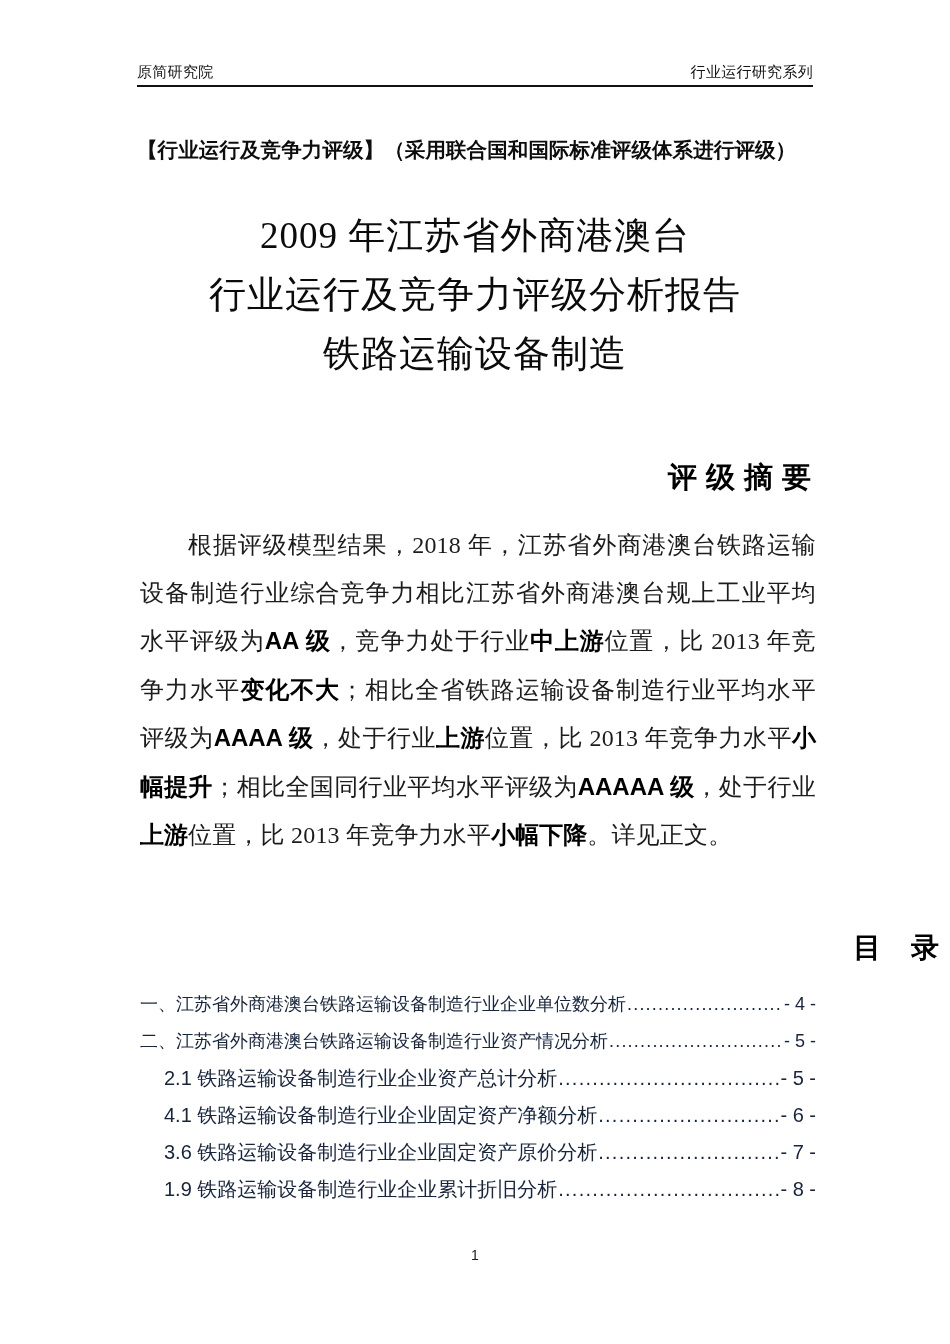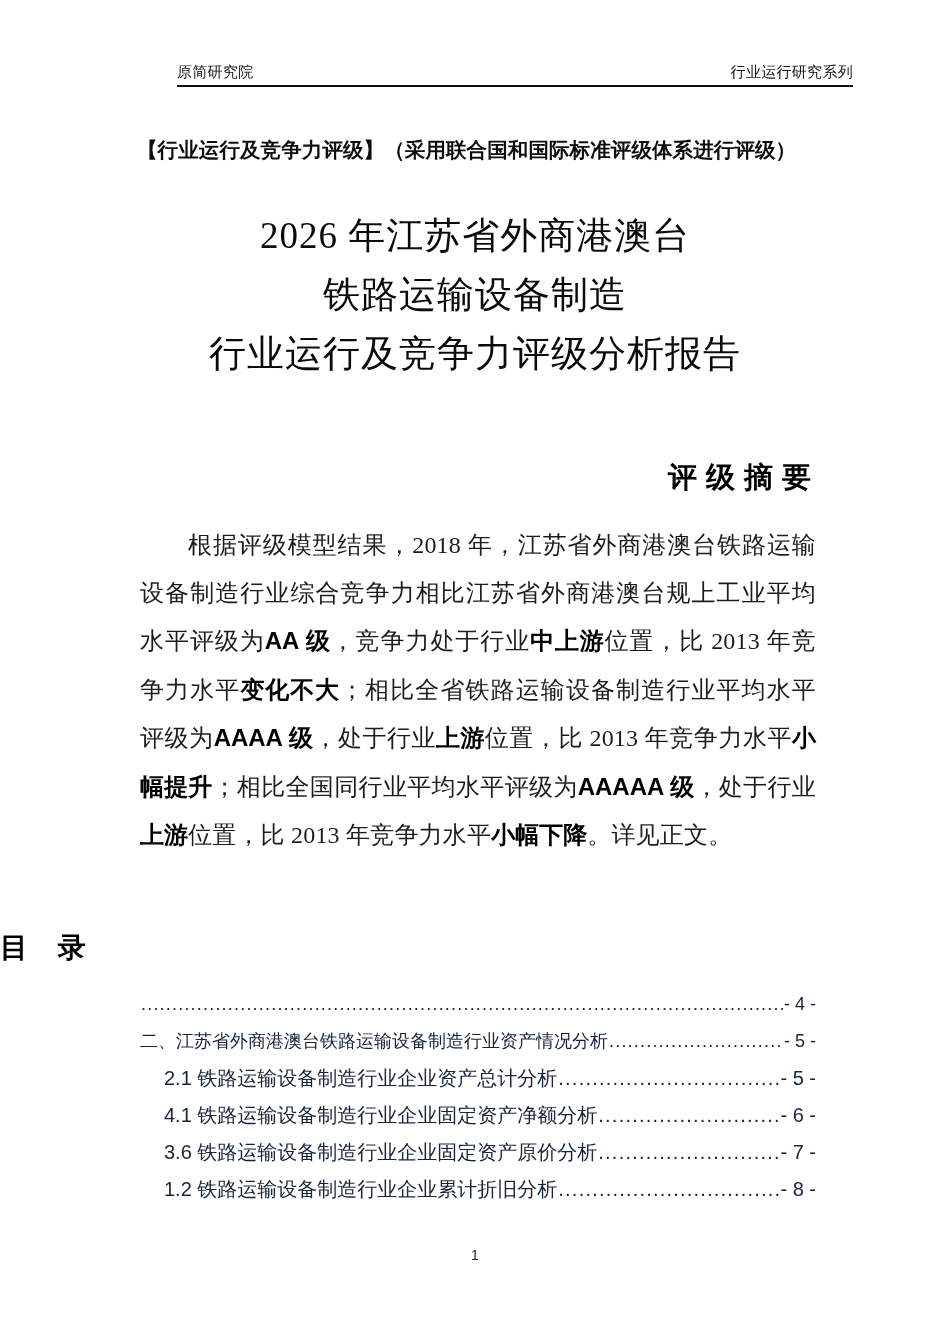--- a/index.html
+++ b/index.html
@@ -33,21 +33,20 @@
     display: flex;
     justify-content: space-between;
     align-items: flex-end;
     border-bottom: 2px solid #111111;
     padding-bottom: 3px;
     font-family: "Liberation Sans", "DejaVu Sans", sans-serif;
     font-size: 15px;
     line-height: 20px;
     color: #141414;
     letter-spacing: 0.3px;
-    margin-left: 40px;
   }
 
   
   .bracket-line {
     position: absolute;
     left: 137px;
     top: 135px;
     width: 690px;
     font-family: "Liberation Sans", "DejaVu Sans", sans-serif;
     font-weight: bold;
@@ -111,21 +110,21 @@
     color: #000000;
     letter-spacing: 0;
   }
 
   
   .toc-heading {
     position: absolute;
     left: 0;
     top: 928px;
     width: 950px;
-    text-align: left;
+    text-align: right;
     font-family: "Liberation Sans", "DejaVu Sans", sans-serif;
     font-weight: bold;
     font-size: 28px;
     line-height: 40px;
     letter-spacing: 11px;
     color: #000000;
   }
 
   
   .toc {
@@ -188,33 +187,34 @@
 <div class="page">
 
   <div class="running-header">
     <span>原简研究院</span>
     <span>行业运行研究系列</span>
   </div>
 
   <div class="bracket-line">【行业运行及竞争力评级】（采用联合国和国际标准评级体系进行评级）</div>
 
   <div class="doc-title">
-    <div class="tline">2026 年江苏省外商港澳台</div>
+    <div class="tline">2009 年江苏省外商港澳台</div>
+    <div class="tline">行业运行及竞争力评级分析报告</div>
     <div class="tline">铁路运输设备制造</div>
-    <div class="tline">行业运行及竞争力评级分析报告</div>
   </div>
 
   <div class="summary-heading">评级摘要</div>
 
   <p class="summary-body"><span>根据评级模型结果，2018 年，江苏省外商港澳台铁路运输设备制造行业综合竞争力相比江苏省外商港澳台规上工业平均水平评级为</span><b>AA 级</b><span>，竞争力处于行业</span><b>中上游</b><span>位置，比 2013 年竞争力水平</span><b>变化不大</b><span>；相比全省铁路运输设备制造行业平均水平评级为</span><b>AAAA 级</b><span>，处于行业</span><b>上游</b><span>位置，比 2013 年竞争力水平</span><b>小幅提升</b><span>；相比全国同行业平均水平评级为</span><b>AAAAA 级</b><span>，处于行业</span><b>上游</b><span>位置，比 2013 年竞争力水平</span><b>小幅下降</b><span>。详见正文。</span></p>
 
   <div class="toc-heading">目 录</div>
 
   <div class="toc">
       <div class="toc-entry level-1">
+        <span class="toc-label">一、江苏省外商港澳台铁路运输设备制造行业企业单位数分析</span>
         <span class="toc-leader"></span>
         <span class="toc-page">- 4 -</span>
       </div>
       <div class="toc-entry level-1">
         <span class="toc-label">二、江苏省外商港澳台铁路运输设备制造行业资产情况分析</span>
         <span class="toc-leader"></span>
         <span class="toc-page">- 5 -</span>
       </div>
       <div class="toc-entry level-2">
         <span class="toc-label">2.1  铁路运输设备制造行业企业资产总计分析</span>
@@ -225,21 +225,21 @@
         <span class="toc-label">4.1  铁路运输设备制造行业企业固定资产净额分析</span>
         <span class="toc-leader"></span>
         <span class="toc-page">- 6 -</span>
       </div>
       <div class="toc-entry level-2">
         <span class="toc-label">3.6  铁路运输设备制造行业企业固定资产原价分析</span>
         <span class="toc-leader"></span>
         <span class="toc-page">- 7 -</span>
       </div>
       <div class="toc-entry level-2">
-        <span class="toc-label">1.2  铁路运输设备制造行业企业累计折旧分析</span>
+        <span class="toc-label">1.9  铁路运输设备制造行业企业累计折旧分析</span>
         <span class="toc-leader"></span>
         <span class="toc-page">- 8 -</span>
       </div>
     </div>
 
   <div class="page-number">1</div>
 
 </div>
 
 </body></html>

